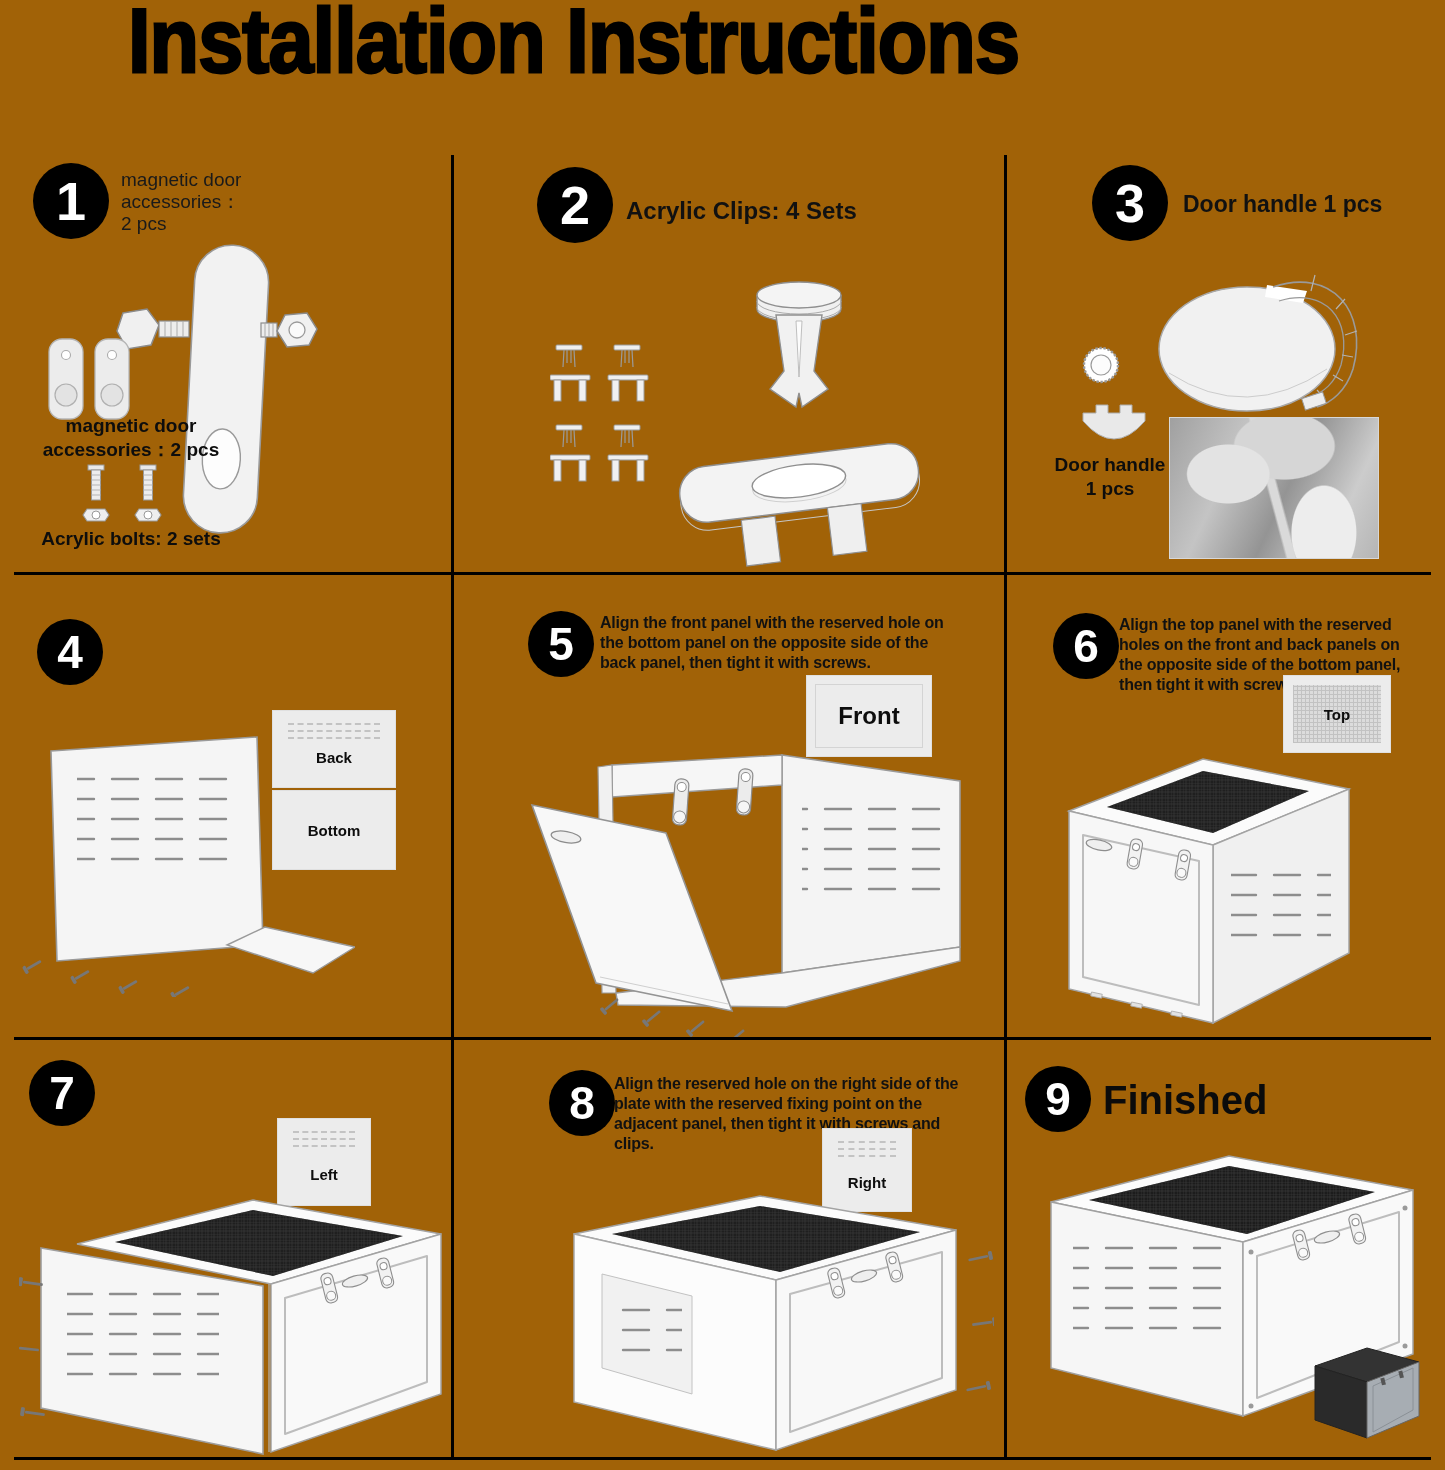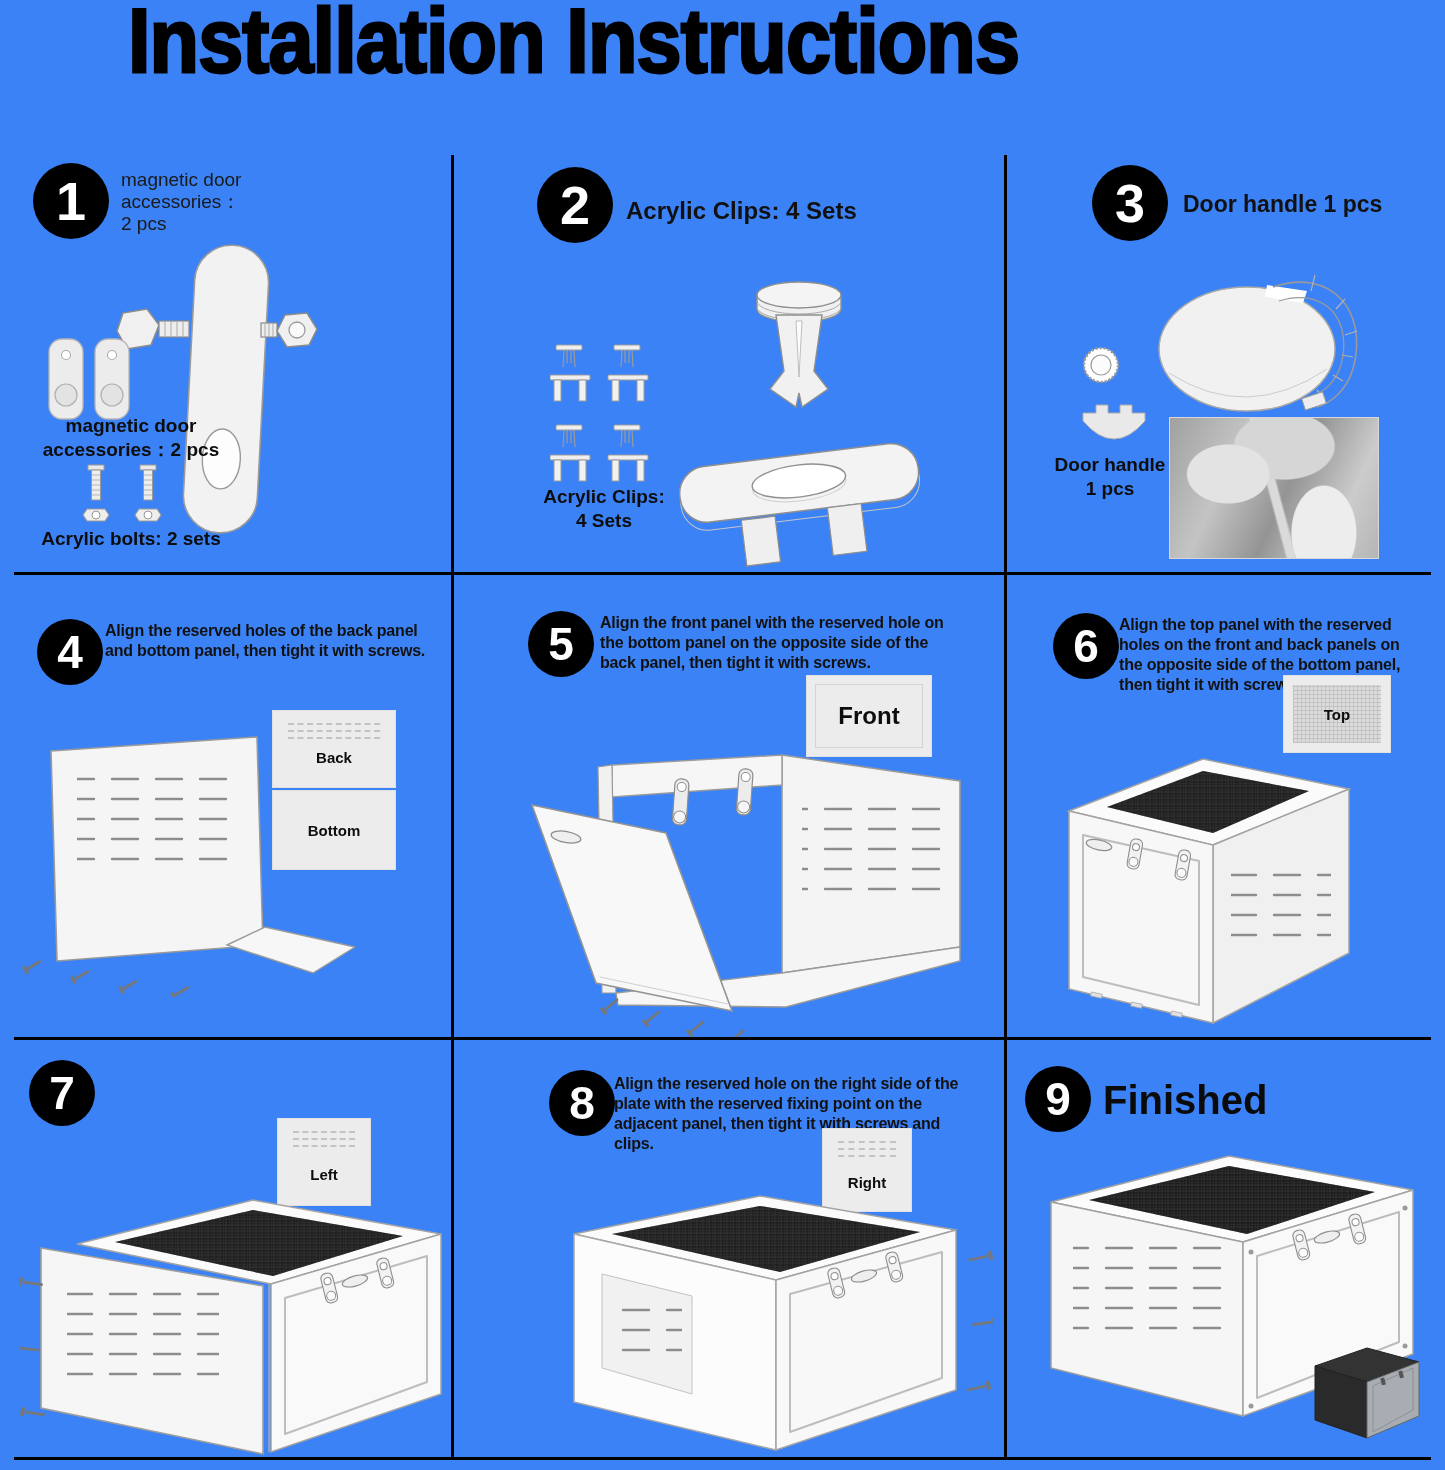--- a/index.html
+++ b/index.html
@@ -1,16 +1,16 @@
 <!DOCTYPE html>
 <html><head>
 <meta charset="utf-8">
 <style>
   html,body{margin:0;padding:0;background:#fff;}
-  .page{position:relative;width:1445px;height:1470px;background:#3b82f6;overflow:hidden;
+  .page{position:relative;width:1445px;height:1470px;background:#a16207;overflow:hidden;
         font-family:"Liberation Sans","DejaVu Sans",sans-serif;color:#000;}
   .title{position:absolute;left:128px;top:-10px;margin:0;font-size:90px;font-weight:bold;
          letter-spacing:-1px;white-space:nowrap;transform:scaleX(0.9);transform-origin:0 50%;
          -webkit-text-stroke:2.8px #000;}
   .gline{position:absolute;background:#000;}
   .cell{position:absolute;}
   .badge{position:absolute;border-radius:50%;background:#000;color:#fff;display:flex;
          align-items:center;justify-content:center;font-weight:bold;}
   .badge-76{width:76px;height:76px;font-size:54px;}
   .badge-66{width:66px;height:66px;font-size:46px;}
@@ -169,24 +169,20 @@
       <g transform="rotate(-7 145 215)">
         <rect x="25" y="196" width="240" height="56" rx="27" fill="none" stroke="#c6c6c6" stroke-width="1"></rect>
         <rect x="25" y="188" width="240" height="56" rx="27" fill="#f3f3f3" stroke="#8f8f8f" stroke-width="1.5"></rect>
         <ellipse cx="145" cy="218" rx="47" ry="16" fill="none" stroke="#cfcfcf" stroke-width="1"></ellipse>
         <ellipse cx="145" cy="214" rx="47" ry="16" fill="#fff" stroke="#8f8f8f" stroke-width="1.4"></ellipse>
         <rect x="83" y="246" width="34" height="46" fill="#efefef" stroke="#8f8f8f" stroke-width="1.2"></rect>
         <rect x="170" y="244" width="34" height="48" fill="#efefef" stroke="#8f8f8f" stroke-width="1.2"></rect>
       </g>
     </svg>
 
-    <div class="bold-label" style="left:60px;top:330px;width:180px">
-      <div>Acrylic Clips:</div>
-      <div>4 Sets</div>
-    </div>
   </section>
 
   <section class="cell" style="left:1007px;top:155px;width:424px;height:417px">
     <div class="badge badge-76" style="left:85px;top:10px">
       <span>3</span>
     </div>
     <div class="h2x" style="left:176px;top:36px;font-size:23px">Door handle 1 pcs</div>
 
     <svg class="illus" style="left:148px;top:102px" width="214" height="166" viewBox="0 0 214 166">
       <ellipse cx="92" cy="92" rx="88" ry="62" fill="#f1f1f1" stroke="#a8a8a8" stroke-width="1.5"></ellipse>
@@ -209,21 +205,20 @@
       <div>1 pcs</div>
     </div>
 
     <div class="photo" style="left:162px;top:262px;width:208px;height:140px"></div>
   </section>
 
   <section class="cell" style="left:15px;top:575px;width:436px;height:462px">
     <div class="badge badge-66" style="left:22px;top:44px">
       <span>4</span>
     </div>
-    <p class="instr" style="left:90px;top:46px;width:330px">Align the reserved holes of the back panel and bottom panel, then tight it with screws.</p>
 
     <div class="panel-thumb" style="left:257px;top:135px;width:122px;height:76px">
       <div class="vent-rows">
           <i></i>
           <i></i>
           <i></i>
         </div>
       <span class="pt-label" style="top:8px">Back</span>
     </div>
     <div class="panel-thumb" style="left:257px;top:215px;width:122px;height:78px">

